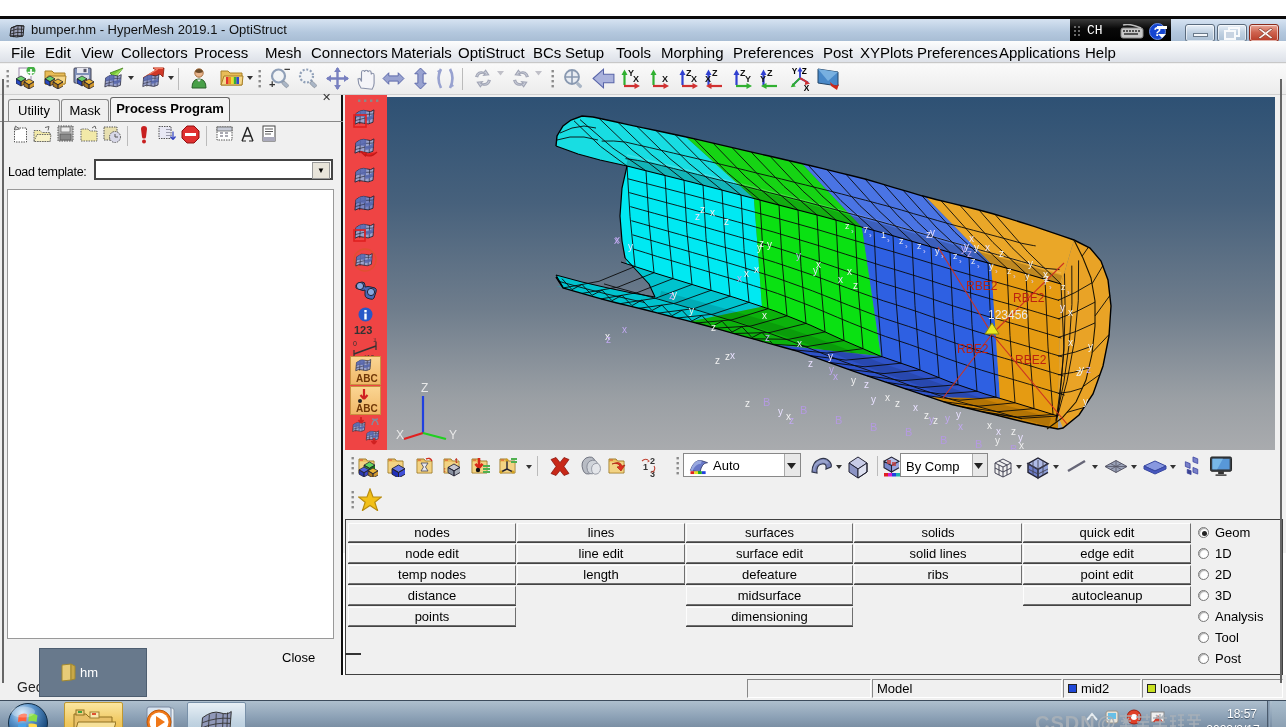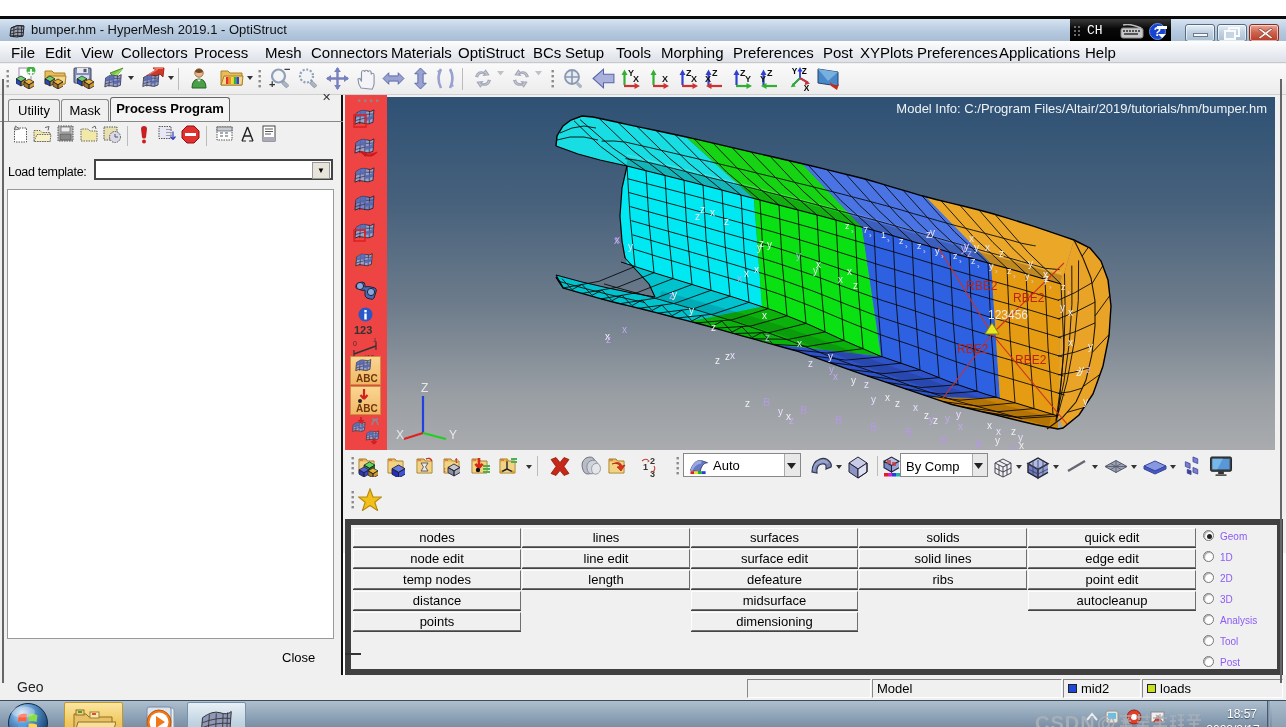--- a/index.html
+++ b/index.html
@@ -19,23 +19,23 @@
 .tab{position:absolute;top:4px;height:22px;border:1px solid #888;border-bottom:none;border-radius:3px 3px 0 0;background:#f0f0f0;font-size:13px;text-align:center;padding-top:3px}
 .combo{position:absolute;border:2px solid #444;background:#fff;height:21px}
 .comboarrow{position:absolute;right:1px;top:1px;width:16px;height:15px;background:#e8e4da;border:1px solid #999;font-size:8px;text-align:center;line-height:14px}
 
 #viewport{left:387px;top:81px;width:888px;height:353px;background:linear-gradient(#2e5174,#47617c 30%,#6f7d8c 60%,#9a9fa4 85%,#a9abae);overflow:hidden}
 #modelinfo{position:absolute;right:8px;top:4px;color:#eef2f6;font-size:13px}
 
 #btoolbar{left:0;top:434px;width:1286px;height:33px}
 #starrow{left:0;top:467px;width:1286px;height:36px}
 
-#pgrid{left:345px;top:503px;width:938px;height:156px;background:#f0f0f0;border:6px solid #404040}
+#pgrid{left:345px;top:503px;width:938px;height:156px;background:#f0f0f0;border:1px solid #404040}
 .gbtn{position:absolute;height:19px;background:#f0f0f0;border-top:1px solid #fdfdfd;border-left:1px solid #fdfdfd;border-right:1px solid #6f6f6f;border-bottom:1px solid #6f6f6f;box-shadow:0 1px 0 #444;font-size:13px;text-align:center;line-height:18px;color:#000}
-.radio{position:absolute;font-size:10px;color:#8b5cf6}
+.radio{position:absolute;font-size:13px;color:#000000}
 .rdot{display:inline-block;width:11px;height:11px;border-radius:50%;border:1px solid #777;background:#fff;margin-right:6px;vertical-align:-1px;box-shadow:inset 1px 1px 1px #aaa}
 
 #statusbar{left:0;top:659px;width:1286px;height:25px;background:#f0f0f0;font-size:13px}
 .scell{position:absolute;top:4px;height:19px;border:1px solid #888;border-right-color:#fff;border-bottom-color:#fff;background:#f0f0f0;font-size:13px;padding:1px 4px}
 
 #taskbar{left:0;top:684px;width:1286px;height:43px;background:linear-gradient(#aebfce,#8ba0b5 40%,#73879c 72%,#5d7187 92%,#46586c);border-top:1px solid #3c4b5c}
 .tbtn{position:absolute;top:1px;width:59px;height:40px;border-radius:2px}
 </style></head><body>
 <div id="app">
   <div class="abs" id="titlebar">
@@ -683,21 +683,20 @@
         <text x="608" y="177.24615384615385" font-size="8" fill="#d8ccf8" font-family="Liberation Sans">›</text>
         <text x="620" y="177.23076923076923" font-size="9" fill="#f0f0f0" font-family="Liberation Sans">z</text>
         <text x="626" y="182.23076923076923" font-size="8" fill="#d8ccf8" font-family="Liberation Sans">›</text>
         <text x="638" y="182.36363636363637" font-size="9" fill="#f0f0f0" font-family="Liberation Sans">y</text>
         <text x="644" y="187.36363636363637" font-size="8" fill="#d8ccf8" font-family="Liberation Sans">›</text>
         <text x="656" y="187.6818181818182" font-size="9" fill="#f0f0f0" font-family="Liberation Sans">7</text>
         <text x="662" y="192.6818181818182" font-size="8" fill="#d8ccf8" font-family="Liberation Sans">›</text>
         <text x="674" y="193.0" font-size="9" fill="#f0f0f0" font-family="Liberation Sans">z</text>
         <text x="680" y="198.0" font-size="8" fill="#d8ccf8" font-family="Liberation Sans">›</text>
       </svg>
-    <div id="modelinfo">Model Info: C:/Program Files/Altair/2019/tutorials/hm/bumper.hm</div>
   </div>
   <div class="abs" style="left:345px;top:434px;width:941px;height:69px;background:#f0f0f0"></div>
     <div class="abs" id="btoolbar" style="left:0;width:1286px">
       <svg style="position:absolute;left:351px;top:6px" width="4" height="22" viewBox="0 0 4 22">
         <rect x="0.5" y="1" width="2.4" height="2.4" fill="#8a8a8a"></rect>
         <rect x="0.5" y="6" width="2.4" height="2.4" fill="#8a8a8a"></rect>
         <rect x="0.5" y="11" width="2.4" height="2.4" fill="#8a8a8a"></rect>
         <rect x="0.5" y="16" width="2.4" height="2.4" fill="#8a8a8a"></rect>
       </svg>
       <svg style="position:absolute;left:358px;top:6px" width="22" height="21" viewBox="0 0 22 21">
@@ -1049,15 +1048,22 @@
           <path d="M8 1 v16 M1 5 h14 M3 9 h10 M1 13 h14 M4 2 l3 3 M12 2 l-3 3" stroke="#a8b0b8" stroke-width="1.5" fill="none"></path>
         </g>
         <g transform="translate(51,0)">
           <path d="M1 3 h6 M1 8 h6 M1 13 h6 M4 3 v13 M9 2 h6 M9 7 h6 M12 2 v14 M9 12 h6" stroke="#a8b0b8" stroke-width="1.5" fill="none"></path>
         </g>
         <g transform="translate(68,0)">
           <path d="M2 2 h12 M5 2 v5 M11 2 v5 M1 7 h14 M8 7 v9 M3 11 h10 M4 16 h8" stroke="#a8b0b8" stroke-width="1.5" fill="none"></path>
         </g>
       </svg>
     </div>
+  <div class="abs" id="hmtip" style="left:39px;top:632px;width:108px;height:49px;background:#68798c;border:1px solid #4e5e70;z-index:30">
+    <svg style="position:absolute;left:21px;top:14px" width="15" height="19" viewBox="0 0 15 19">
+        <path d="M1 2 L10 1 L10 17 L1 18 Z" fill="#e8cc78" stroke="#a08830"></path>
+        <path d="M10 1 L14 3 L14 16 L10 17 Z" fill="#c8a848" stroke="#a08830"></path>
+      </svg>
+    <span style="position:absolute;left:40px;top:16px;color:#fff;font-size:13px">hm</span>
+  </div>
 </div>
 <div style="position:absolute;left:345px;top:653px;width:16px;height:2px;background:#333;z-index:5"></div>
 <div style="position:absolute;left:2px;top:79px;width:2px;height:604px;background:#666"></div>
 <div style="position:absolute;left:1280px;top:79px;width:2px;height:604px;background:#666"></div>
 </body></html>

